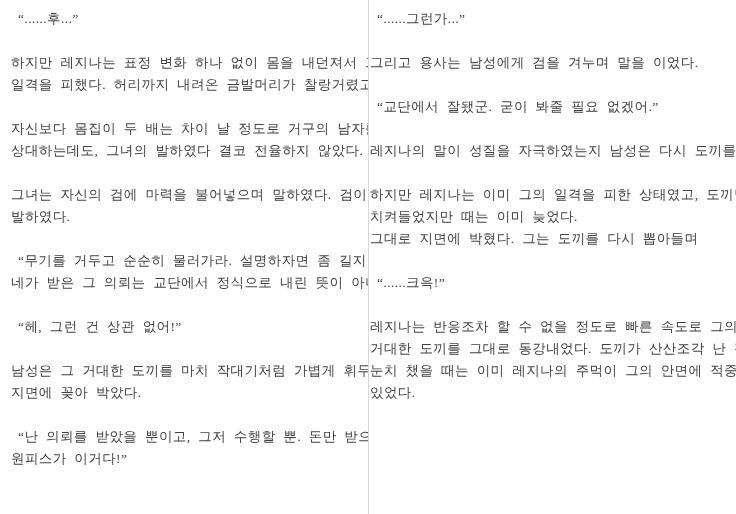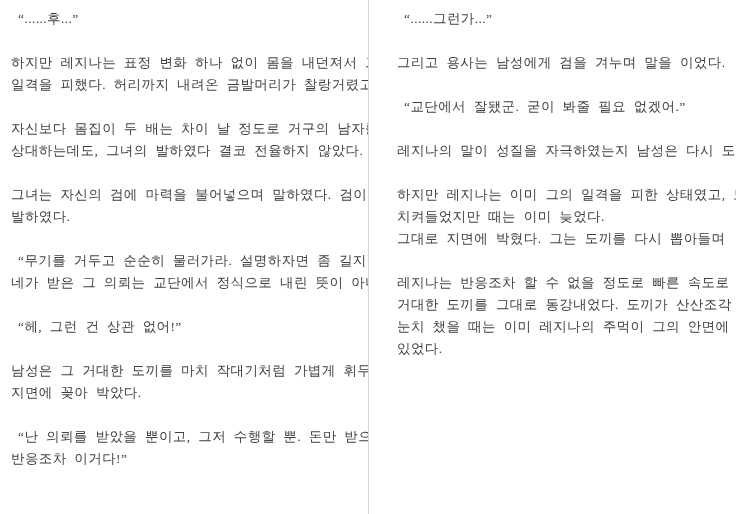--- a/index.html
+++ b/index.html
@@ -23,21 +23,21 @@
     padding: 8px 16px 10px 11px;
     color: #3f3f3f;
     font-size: 13.5px;
     line-height: 22px;
     letter-spacing: 0.4px;
     word-spacing: 4px;
     overflow: hidden;
   }
   .page-right {
     border-left: 1px solid #d8d8d8;
-    padding-left: 28px;
+    padding-left: 1px;
   }
   .paragraph {
     margin: 0 0 22px 0;
   }
   .paragraph:last-child {
     margin-bottom: 0;
   }
   .paragraph.dialogue .line:first-child {
     text-indent: 7px;
   }
@@ -71,41 +71,44 @@
       </div>
       <div class="paragraph dialogue">
         <div class="line">“헤, 그런 건 상관 없어!”</div>
       </div>
       <div class="paragraph">
         <div class="line">남성은 그 거대한 도끼를 마치 작대기처럼 가볍게 휘두르며</div>
         <div class="line">지면에 꽂아 박았다.</div>
       </div>
       <div class="paragraph dialogue">
         <div class="line">“난 의뢰를 받았을 뿐이고, 그저 수행할 뿐. 돈만 받으면</div>
-        <div class="line">반응조차 이거다!”</div>
+        <div class="line">원피스가 이거다!”</div>
       </div>
     </div>
   <div class="page page-right">
       <div class="paragraph dialogue">
         <div class="line">“......그런가...”</div>
       </div>
       <div class="paragraph">
         <div class="line">그리고 용사는 남성에게 검을 겨누며 말을 이었다.</div>
       </div>
       <div class="paragraph dialogue">
         <div class="line">“교단에서 잘됐군. 굳이 봐줄 필요 없겠어.”</div>
       </div>
       <div class="paragraph">
         <div class="line">레지나의 말이 성질을 자극하였는지 남성은 다시 도끼를</div>
       </div>
       <div class="paragraph">
         <div class="line">하지만 레지나는 이미 그의 일격을 피한 상태였고, 도끼날은</div>
         <div class="line">치켜들었지만 때는 이미 늦었다.</div>
         <div class="line">그대로 지면에 박혔다. 그는 도끼를 다시 뽑아들며</div>
       </div>
+      <div class="paragraph dialogue">
+        <div class="line">“......크윽!”</div>
+      </div>
       <div class="paragraph">
         <div class="line">레지나는 반응조차 할 수 없을 정도로 빠른 속도로 그의</div>
         <div class="line">거대한 도끼를 그대로 동강내었다. 도끼가 산산조각 난 것을</div>
         <div class="line">눈치 챘을 때는 이미 레지나의 주먹이 그의 안면에 적중하고</div>
         <div class="line">있었다.</div>
       </div>
     </div>
 </div>
 
 </body></html>

